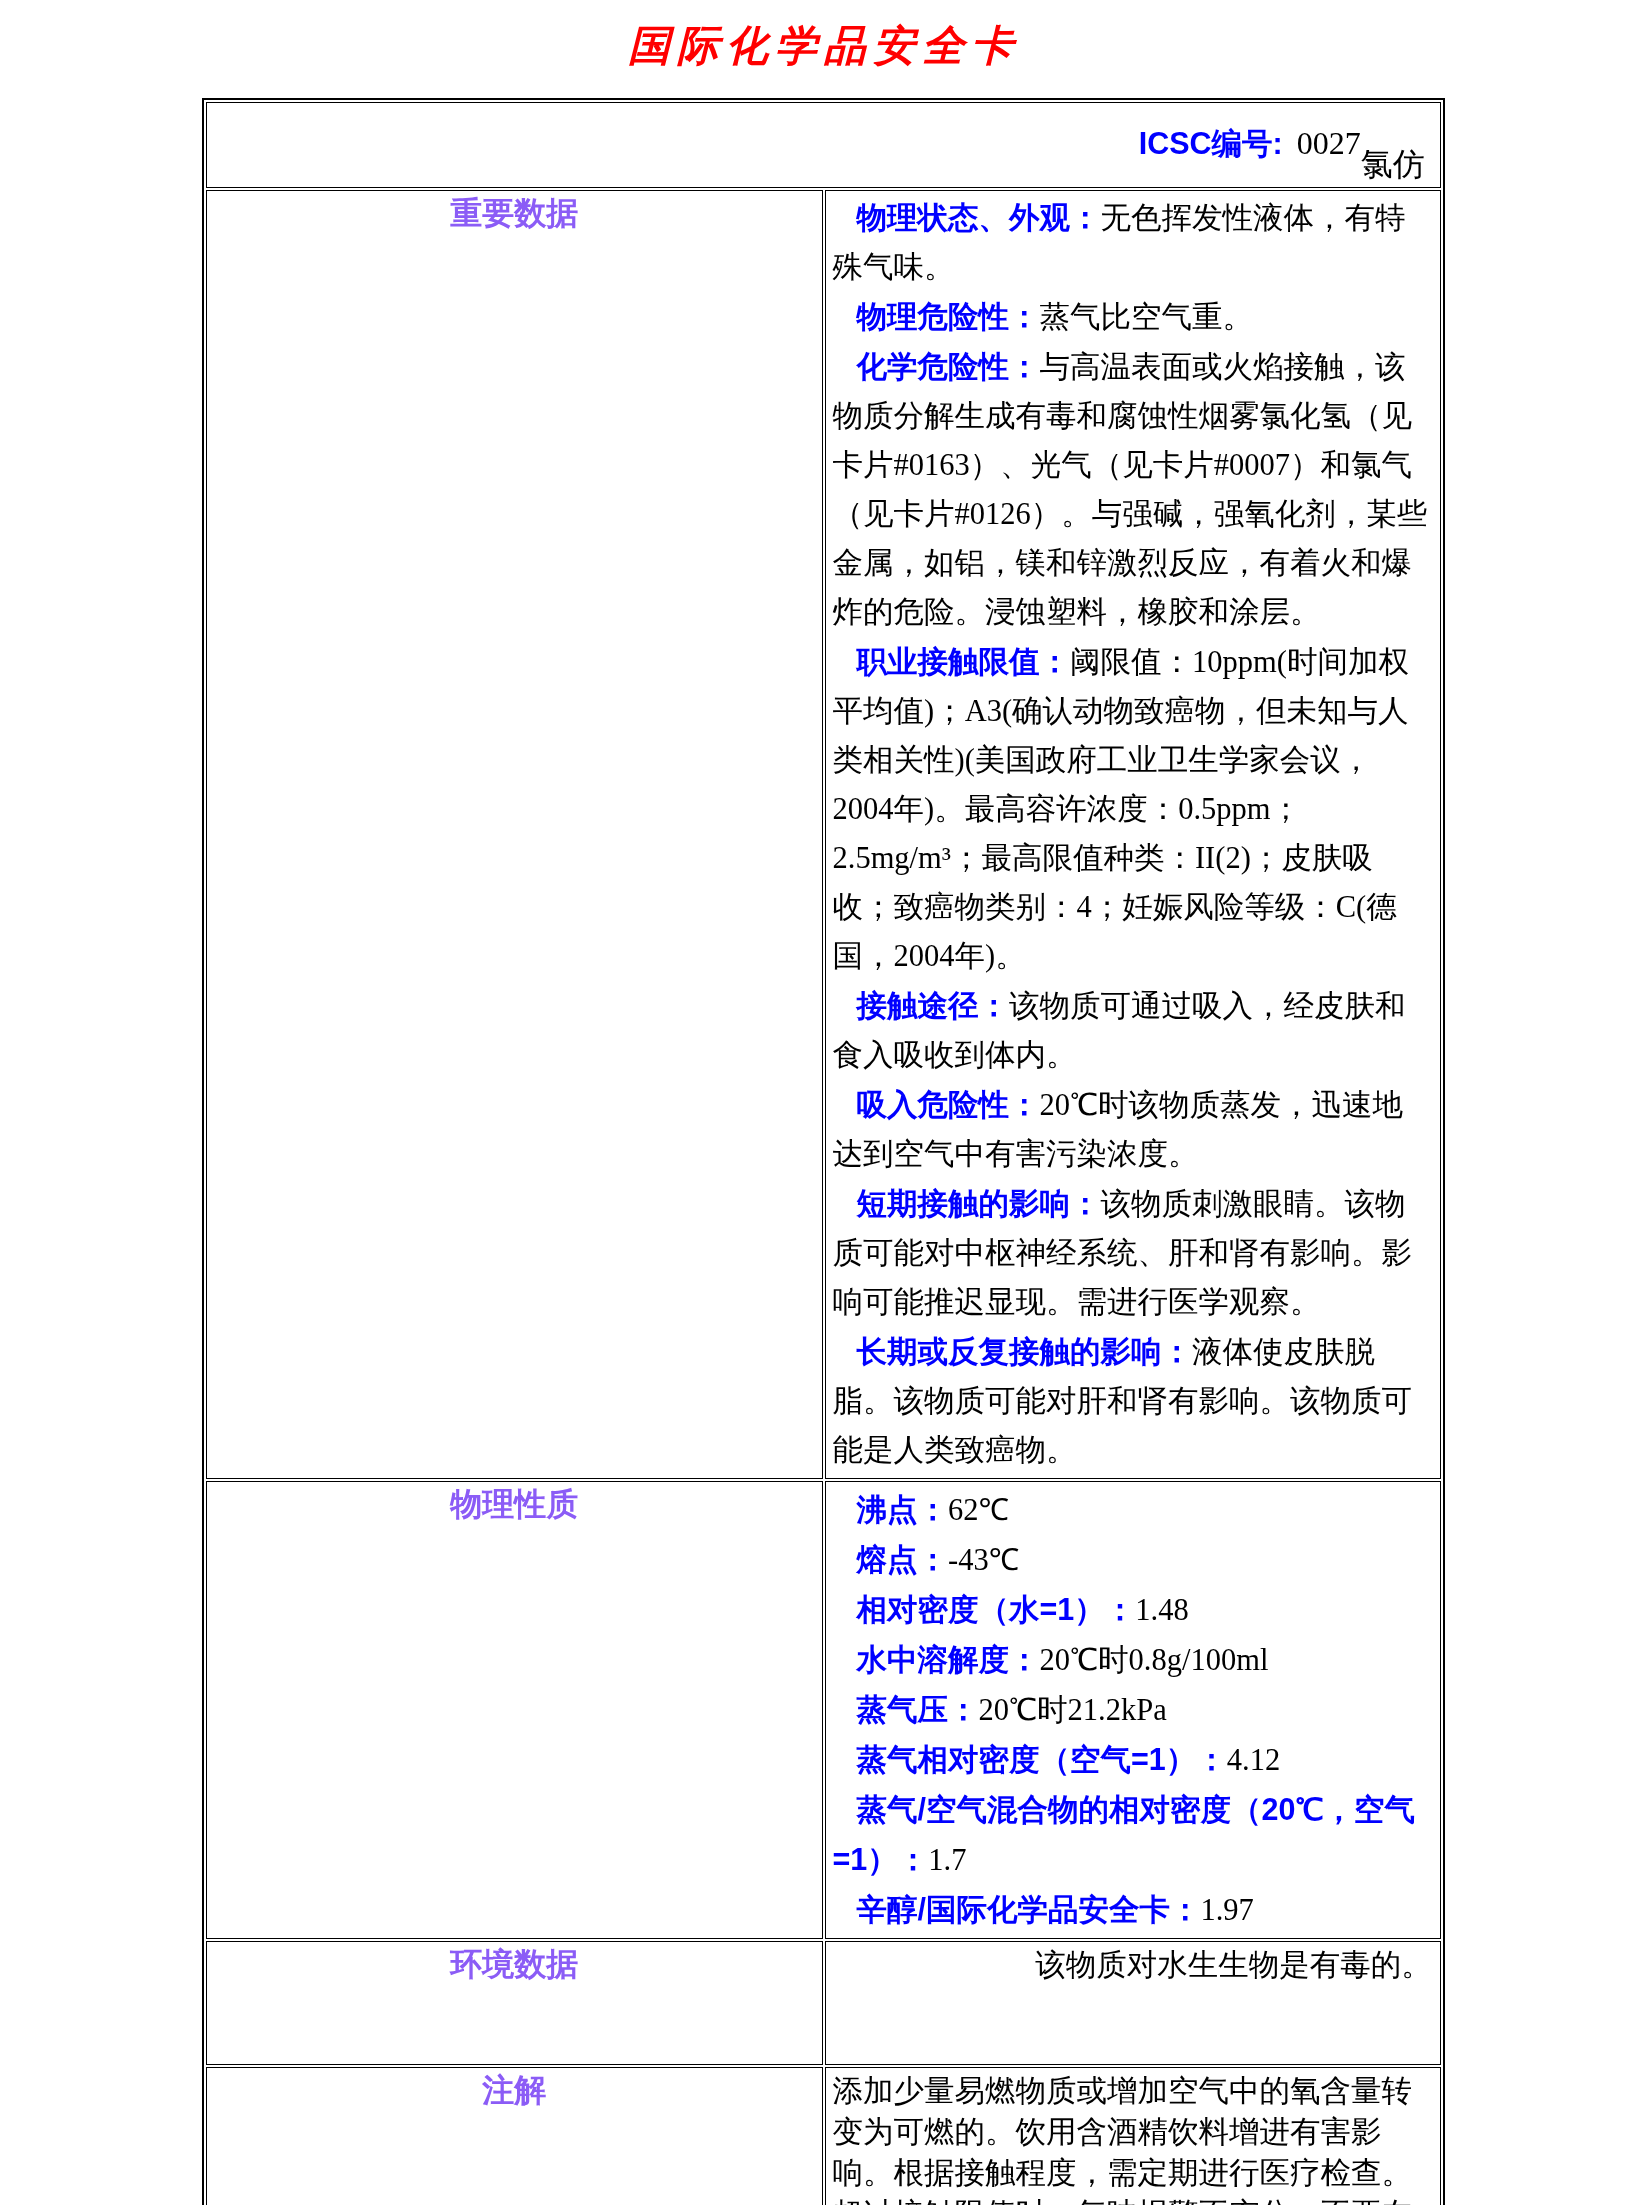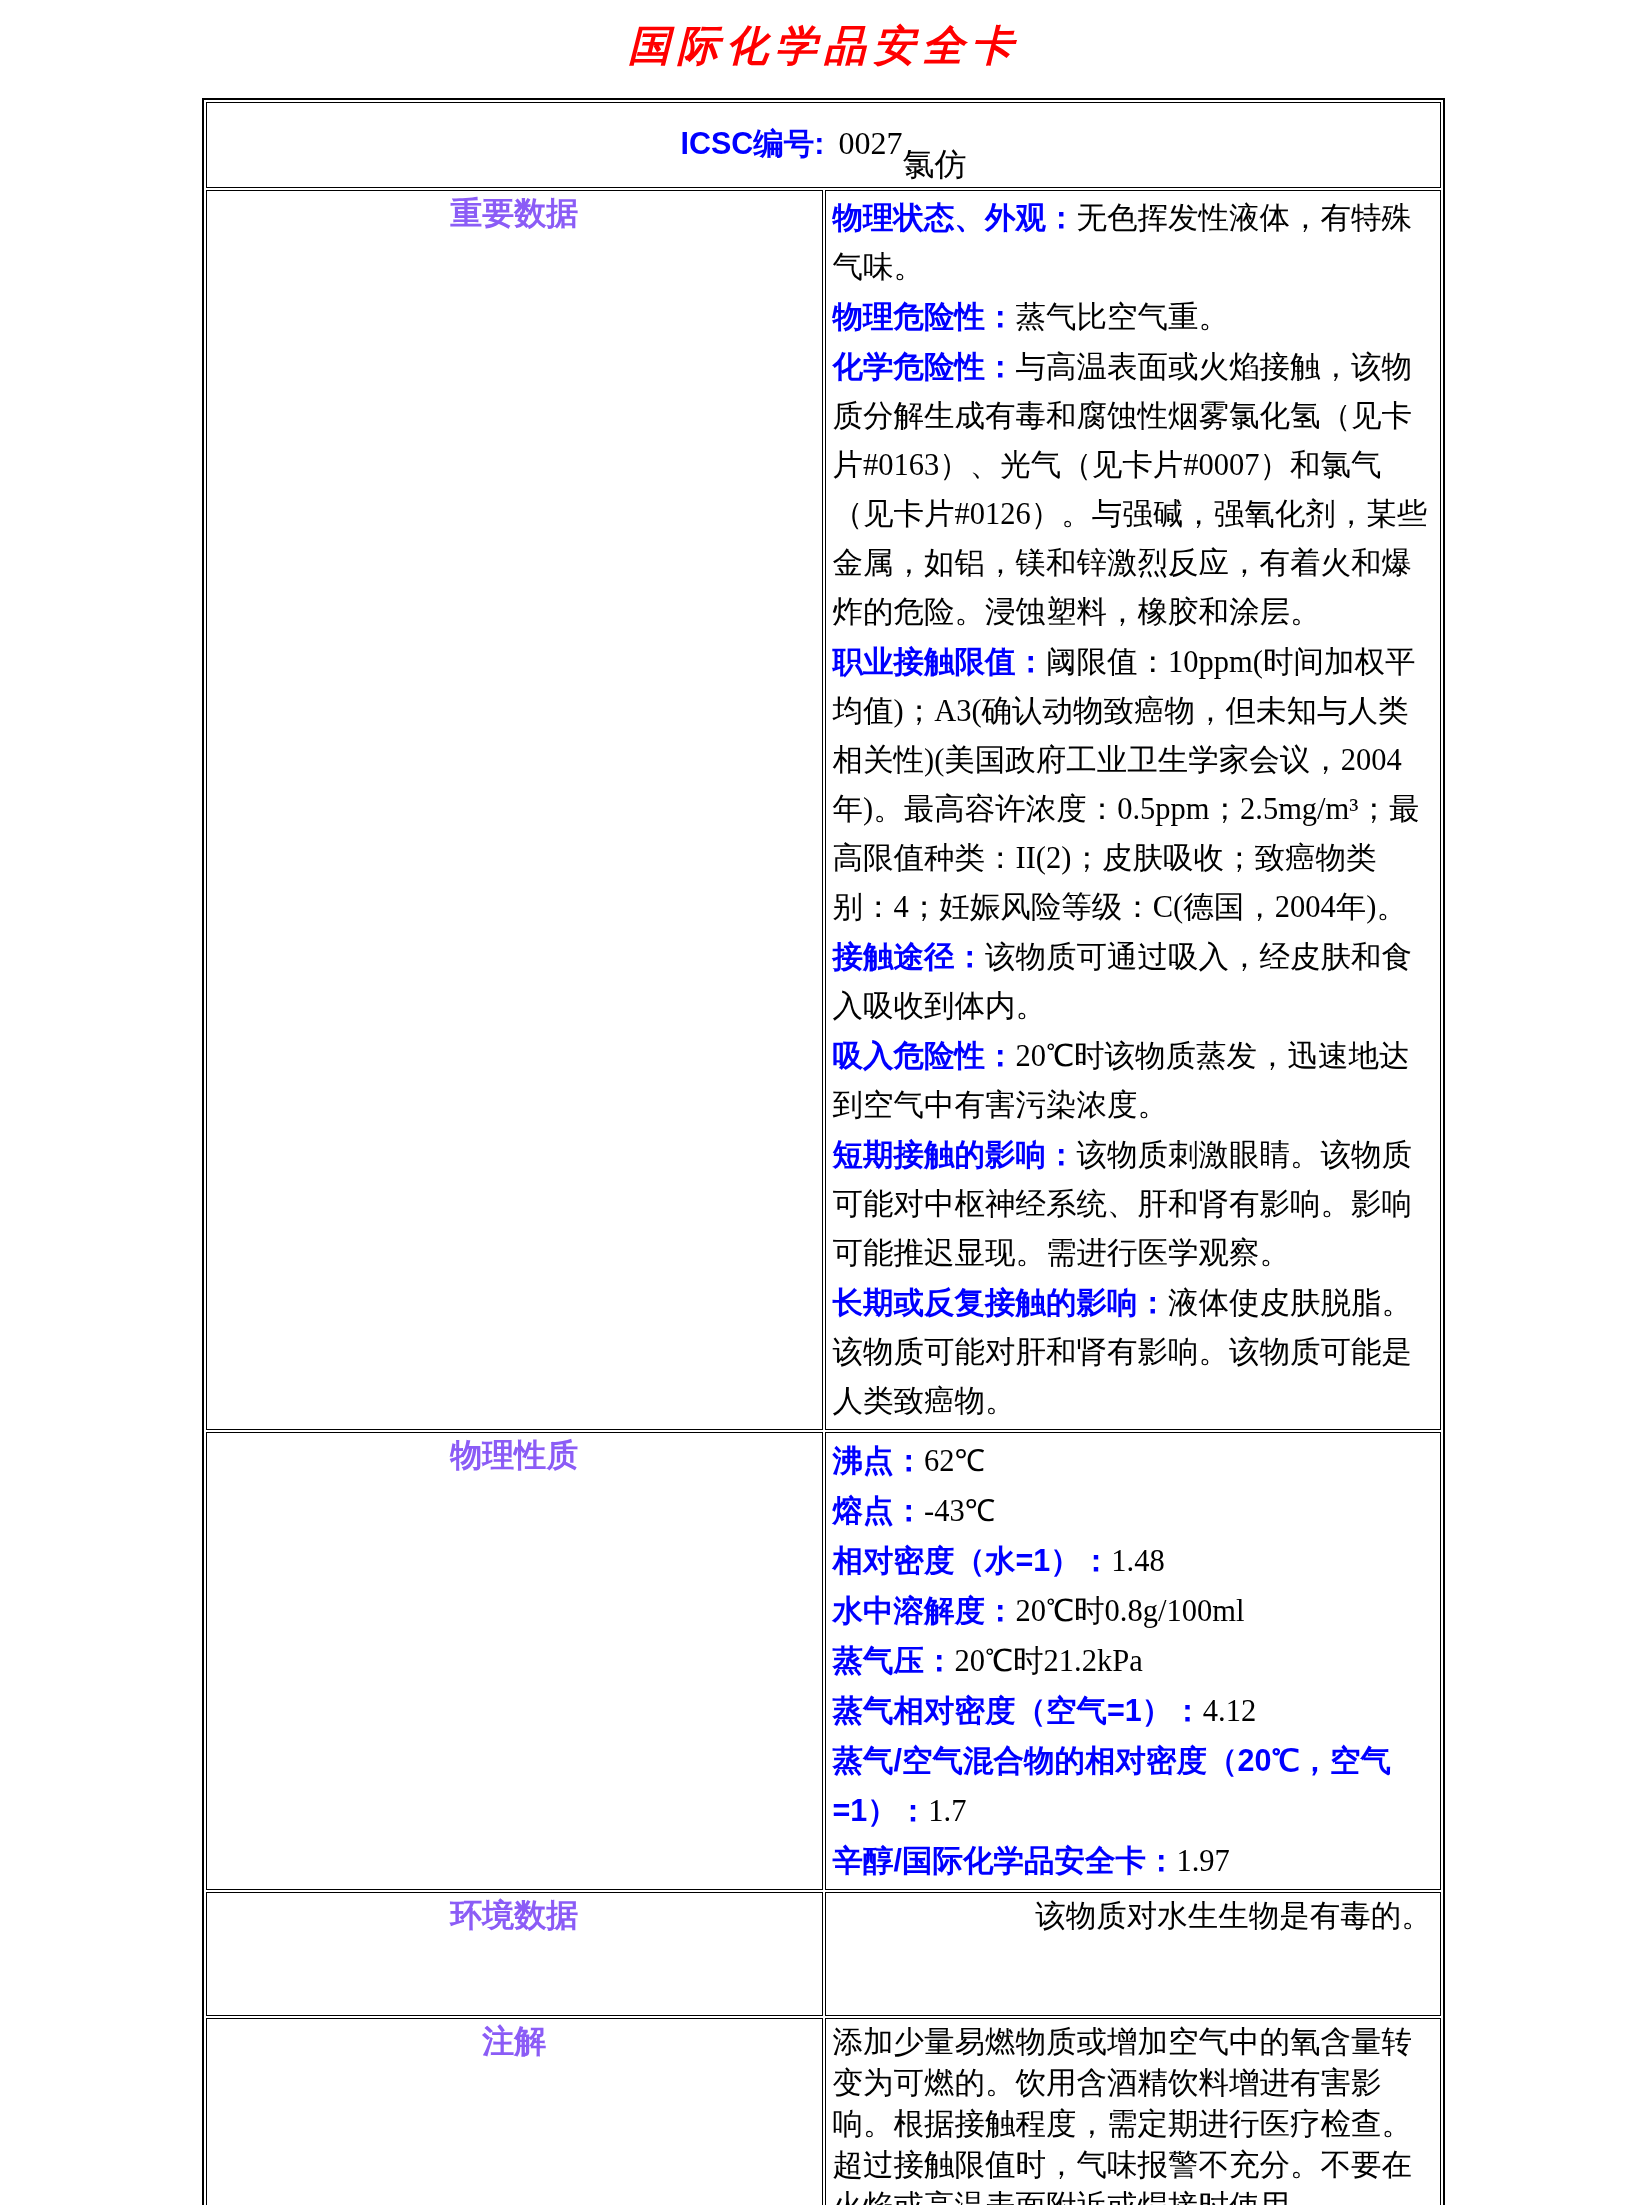--- a/index.html
+++ b/index.html
@@ -45,33 +45,34 @@
     font-weight: bold;
     font-size: 32px;
     font-family: "Liberation Sans", sans-serif;
   }
   td.content-cell { padding: 2.8px 8.3px 2.8px 7px; }
   .header-row-cell {
     padding: 0 15.3px;
     height: 67px;
     vertical-align: middle !important;
   }
-  .header-flex { display: flex; justify-content: center; align-items: center; }
+  .header-flex { display: flex; justify-content: flex-end; align-items: center; }
   .icsc-label {
     color: #0000FF;
     font-weight: bold;
     font-family: "Liberation Sans", sans-serif;
     font-size: 30.5px;
   }
   .icsc-number { font-size: 32px; margin-left: 14px; }
   .substance-name { font-size: 32px; margin-top: 40px; }
   .inline-label {
     color: #0000FF;
     font-weight: bold;
     font-family: "Liberation Sans", sans-serif;
+    margin-left: 24px;
   }
   .important-cell p { margin: 0; line-height: 49px; }
   .physical-cell { height: 388px; }
   .physical-cell .prop-line { line-height: 49px; }
   .env-cell { height: 117px; line-height: 40px; text-align: right; }
   .notes-cell { line-height: 41px; }
 </style>
 </head>
 <body>
 

